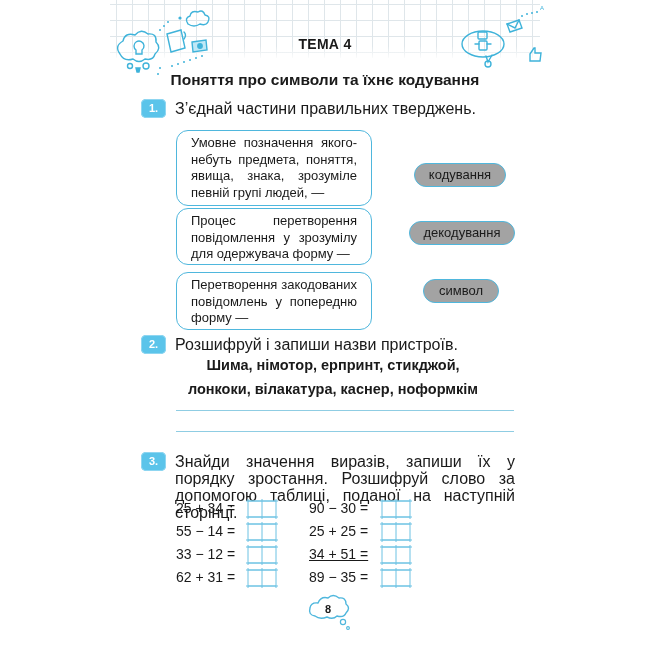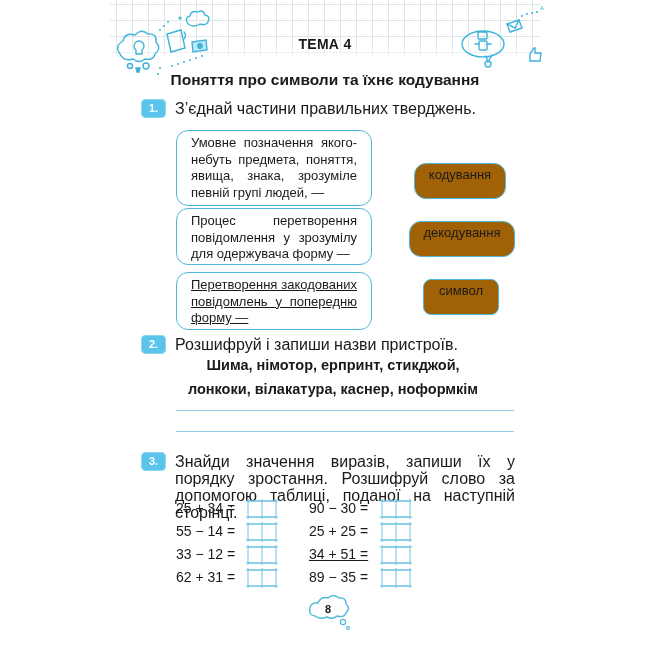--- a/index.html
+++ b/index.html
@@ -29,22 +29,22 @@
     background: #5bc4ea; color: #fff; font-size: 11px; font-weight: bold;
     text-align: center; line-height: 19px; box-shadow: 0 0 0 1px #8fd6f1 inset;
   }
   .task-text { position: absolute; font-size: 16px; line-height: 17px; }
   .stmt-box {
     position: absolute; left: 176px; width: 196px; border: 1.6px solid #4fb7dd;
     border-radius: 12px; padding: 4px 14px; font-size: 13px; line-height: 16.5px;
     text-align: justify; box-sizing: border-box; background: #fff;
   }
   .term-pill {
-    position: absolute; height: 36px; border: 1.6px solid #4fb7dd; border-radius: 12px;
-    background: #a16207; font-size: 13px; line-height: 22px; text-align: center;
+    position: absolute; height: 24px; border: 1.6px solid #4fb7dd; border-radius: 12px;
+    background: #a3a3a3; font-size: 13px; line-height: 22px; text-align: center;
     box-sizing: border-box;
   }
   .puzzle {
     position: absolute; left: 0; width: 650px; text-align: center;
     font-size: 14.5px; font-weight: bold; line-height: 21px; padding-left: 8px;
   }
   .write-line { position: absolute; left: 176px; width: 338px; height: 0; border-top: 1px solid #8fcde3; }
   .expr { position: absolute; font-size: 14px; line-height: 20px; white-space: nowrap; }
   .answer-grid { position: absolute; width: 32px; height: 18px; }
   .answer-grid svg { display: block; }
@@ -107,25 +107,25 @@
 </svg>
 
 <div class="topic">ТЕМА 4</div>
 <div class="title">Поняття про символи та їхнє кодування</div>
 
 <div class="task-badge" style="left:141px; top:99px;">1.</div>
 <div class="task-text" style="left:175px; top:100px;">З’єднай частини правильних тверджень.</div>
 
 <div class="stmt-box" style="top:130px; height:76px;">Умовне позначення якого-небуть предмета, поняття, явища, знака, зрозуміле певній групі людей, —</div>
 <div class="stmt-box" style="top:208px; height:57px;">Процес перетворення повідомлення у зрозумілу для одержувача форму —</div>
-<div class="stmt-box" style="top:272px; height:58px;text-decoration:underline;">Перетворення закодованих повідомлень у попередню форму —</div>
+<div class="stmt-box" style="top:272px; height:58px;">Перетворення закодованих повідомлень у попередню форму —</div>
 
 <div class="term-pill" style="left:414px; top:163px; width:92px;">кодування</div>
 <div class="term-pill" style="left:409px; top:221px; width:106px;">декодування</div>
-<div class="term-pill" style="left:423px; top:279px; width:76px;border-radius:8px;">символ</div>
+<div class="term-pill" style="left:423px; top:279px; width:76px;">символ</div>
 
 <div class="task-badge" style="left:141px; top:335px;">2.</div>
 <div class="task-text" style="left:175px; top:336px;">Розшифруй і запиши назви пристроїв.</div>
 <div class="puzzle" style="top:355px;">Шима, німотор, ерпринт, стикджой,</div>
 <div class="puzzle" style="top:379px;">лонкоки, вілакатура, каснер, ноформкім</div>
 <div class="write-line" style="top:410px;"></div>
 <div class="write-line" style="top:431px;"></div>
 
 <div class="task-badge" style="left:141px; top:452px;">3.</div>
 <div class="task-text" style="left:175px; top:453px; width:340px; text-align:justify;">Знайди значення виразів, запиши їх у порядку зростання. Розшифруй слово за допомогою таблиці, поданої на наступній сторінці.</div>

